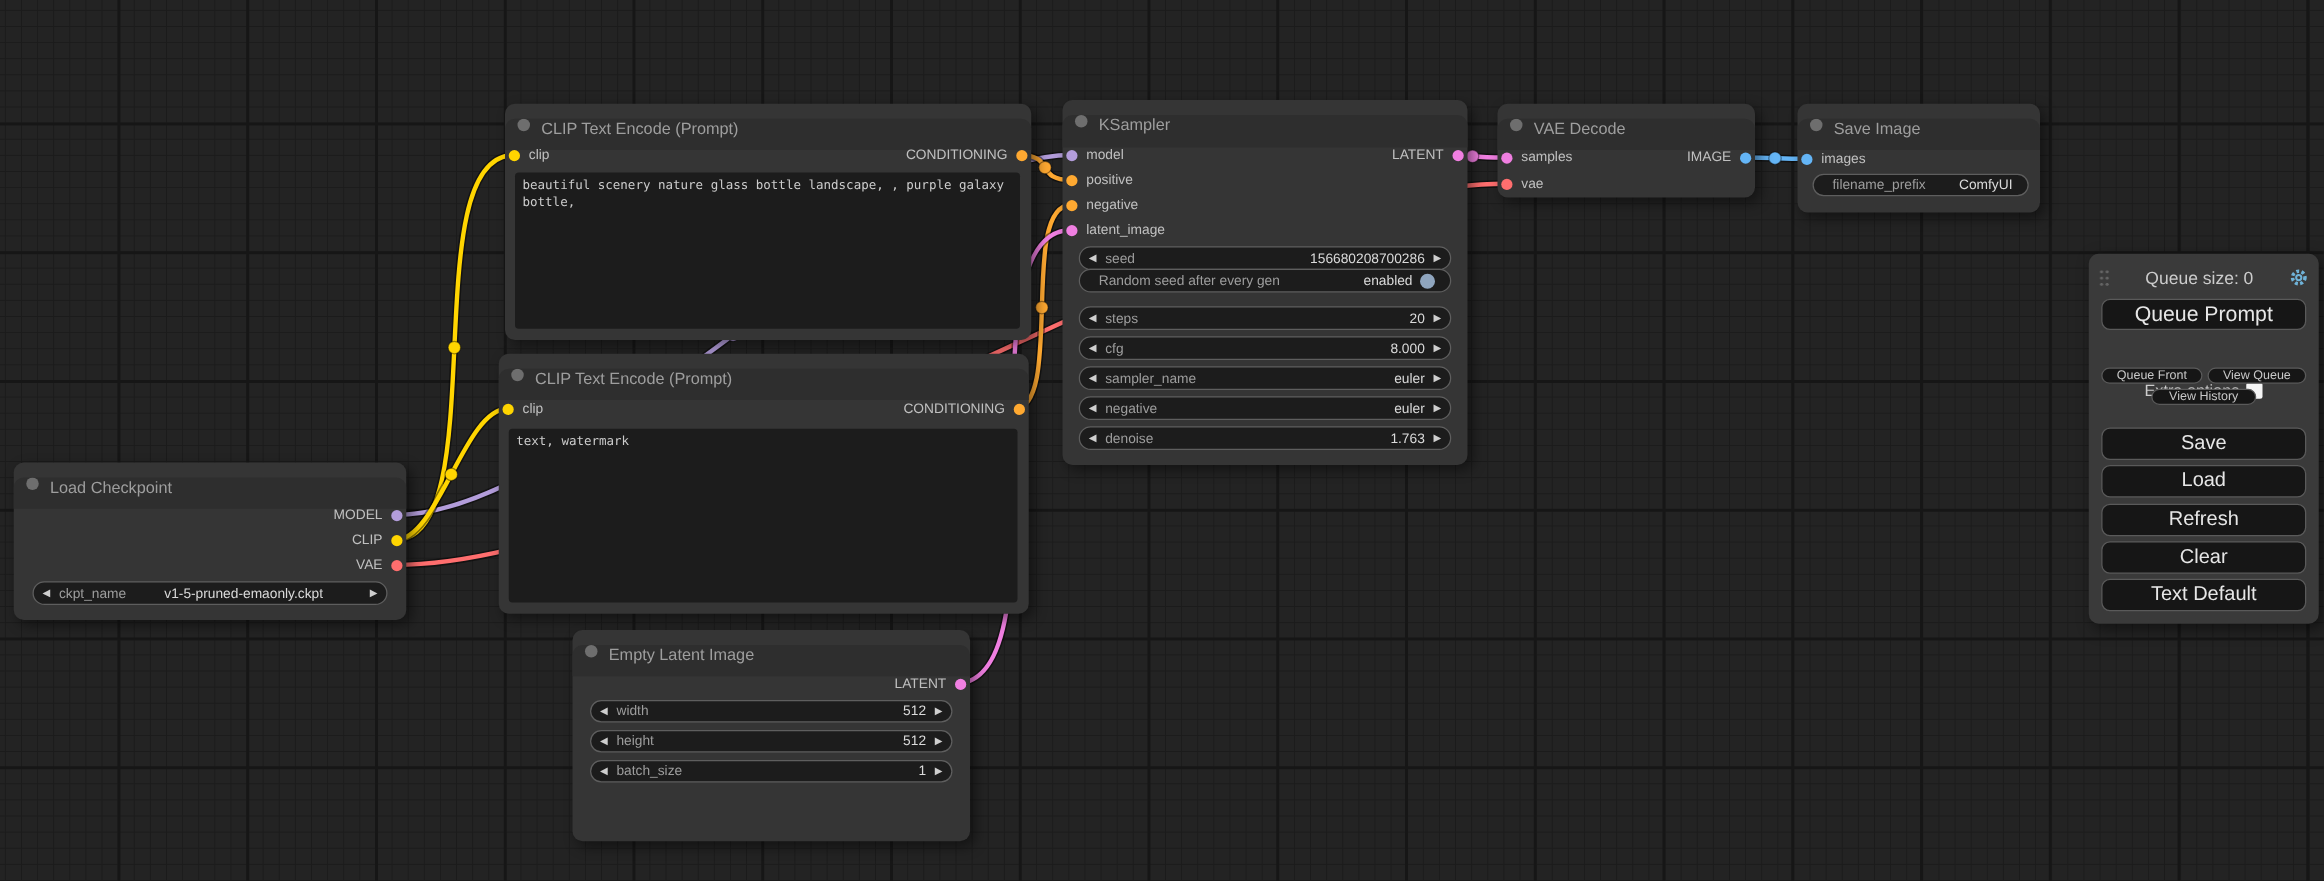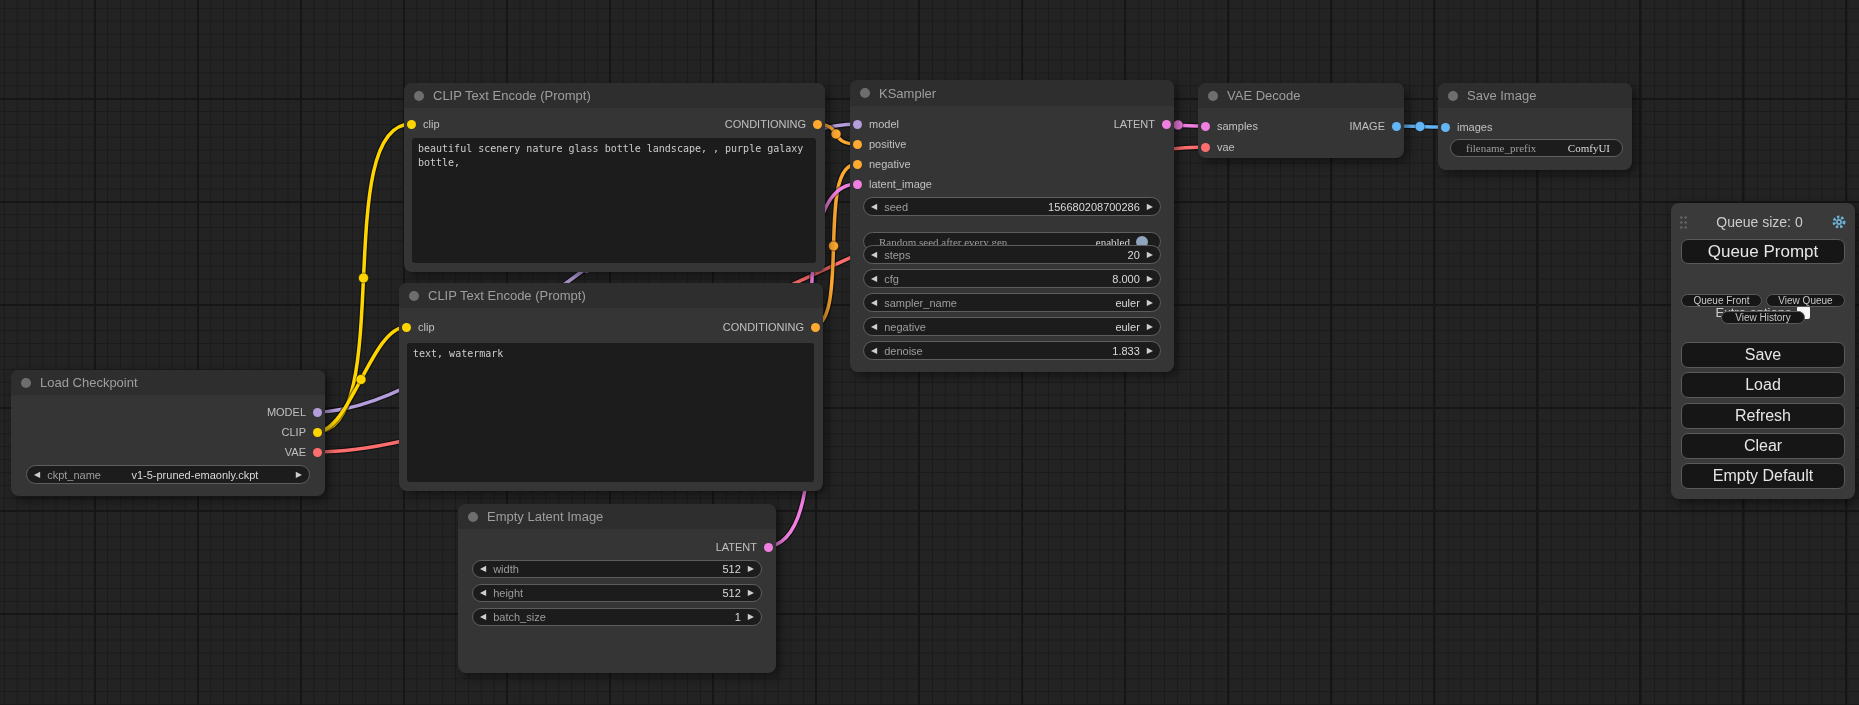--- a/index.html
+++ b/index.html
@@ -15,39 +15,39 @@
     background-size:103px 103px,103px 103px,12.9px 12.9px,12.9px 12.9px;
     background-position:-9px -5px,-9px -5px,-9px -5px,-9px -5px;
   }
   #wires{position:absolute;left:0;top:0;z-index:0;}
   .node{
     position:absolute;z-index:1;background:#353535;border-radius:8px;
     box-shadow:4px 4px 10px rgba(0,0,0,.45);
   }
   .ntitle{
     height:25px;background:#2e2e2e;border-radius:8px 8px 0 0;
-    display:flex;align-items:center;overflow:hidden;
+    display:flex;align-items:flex-start;overflow:hidden;margin-top:12px;
   }
   .tdot{width:10px;height:10px;border-radius:50%;background:#6e6e6e;margin:0 9px 0 10px;flex:none;}
   .ttext{color:#9e9e9e;font-size:13px;white-space:nowrap;}
   .prow{position:absolute;display:flex;align-items:center;gap:7px;height:18px;transform:translateY(-50%);}
   .prow.in{left:3px;}
   .prow.out{right:3px;}
   .pdot{width:9px;height:9px;border-radius:50%;flex:none;}
   .plabel{color:#c0c0c0;font-size:11px;white-space:nowrap;}
   .widget{
     position:absolute;height:19px;display:flex;align-items:center;
     background:#1c1c1c;border:1px solid #5e5e5e;border-radius:10px;
     font-size:11px;box-sizing:border-box;white-space:nowrap;
   }
   .warr{color:#cfcfcf;font-size:8px;padding:0 7px;font-family:"DejaVu Sans",sans-serif;line-height:1;}
   .wlabel{color:#9d9d9d;}
   .wvalue{margin-left:auto;color:#dadada;}
   .wvalue.center{margin:0 auto;}
-  .widget.noarrow{padding-left:15px;padding-right:12px;font-family:Liberation Serif, serif;}
+  .widget.noarrow{padding-left:15px;padding-right:12px;}
   .toggle{width:12px;height:12px;border-radius:50%;margin-left:6px;flex:none;}
   .prompt{
     position:absolute;background:#1c1c1c;border-radius:3px;
     font-family:"DejaVu Sans Mono",monospace;font-size:10px;line-height:14px;
     color:#cccccc;padding:4px 6px;box-sizing:border-box;white-space:pre-wrap;overflow:hidden;
   }
   
   .qpanel{
     position:absolute;z-index:2;left:1671px;top:203px;width:184px;height:296px;
     background:#3a3a3a;border-radius:8px;box-shadow:4px 4px 12px rgba(0,0,0,.5);
@@ -214,21 +214,21 @@
   <div class="prow out" style="top:44px">
     <span class="plabel">LATENT</span>
     <span class="pdot" style="background: rgb(240, 127, 225);"></span>
   </div>
   <div class="widget" style="top:117px;left:13px;right:13px">
     <span class="warr">◀</span>
     <span class="wlabel">seed</span>
     <span class="wvalue">156680208700286</span>
     <span class="warr">▶</span>
   </div>
-  <div class="widget noarrow" style="top:152px;left:13px;right:13px">
+  <div class="widget noarrow" style="top:135px;left:13px;right:13px">
     <span class="wlabel">Random seed after every gen</span>
     <span class="wvalue">enabled</span>
     <span class="toggle" style="background: rgb(143, 165, 190);"></span>
   </div>
   <div class="widget" style="top:165px;left:13px;right:13px">
     <span class="warr">◀</span>
     <span class="wlabel">steps</span>
     <span class="wvalue">20</span>
     <span class="warr">▶</span>
   </div>
@@ -246,21 +246,21 @@
   </div>
   <div class="widget" style="top:237px;left:13px;right:13px">
     <span class="warr">◀</span>
     <span class="wlabel">negative</span>
     <span class="wvalue">euler</span>
     <span class="warr">▶</span>
   </div>
   <div class="widget" style="top:261px;left:13px;right:13px">
     <span class="warr">◀</span>
     <span class="wlabel">denoise</span>
-    <span class="wvalue">1.833</span>
+    <span class="wvalue">1.763</span>
     <span class="warr">▶</span>
   </div>
 </div>
 
 <div class="node" style="left:1198px;top:83px;width:206px;height:75px">
   <div class="ntitle">
     <span class="tdot"></span>
     <span class="ttext">VAE Decode</span>
   </div>
   <div class="prow in" style="top:43px">
@@ -306,14 +306,14 @@
     <span class="qextra-label">Extra options</span>
     <span class="qcheck"></span>
   </div>
   <div class="qbtn qsmall" style="left:10px;top:91px;width:81px">Queue Front</div>
   <div class="qbtn qsmall" style="left:95px;top:91px;width:79px">View Queue</div>
   <div class="qbtn qsmall" style="left:50px;top:108px;width:84px">View History</div>
   <div class="qbtn qbig" style="top:139px">Save</div>
   <div class="qbtn qbig" style="top:169px">Load</div>
   <div class="qbtn qbig" style="top:200px">Refresh</div>
   <div class="qbtn qbig" style="top:230px">Clear</div>
-  <div class="qbtn qbig" style="top:260px">Empty Default</div>
+  <div class="qbtn qbig" style="top:260px">Text Default</div>
 </div>
 
 </body></html>

